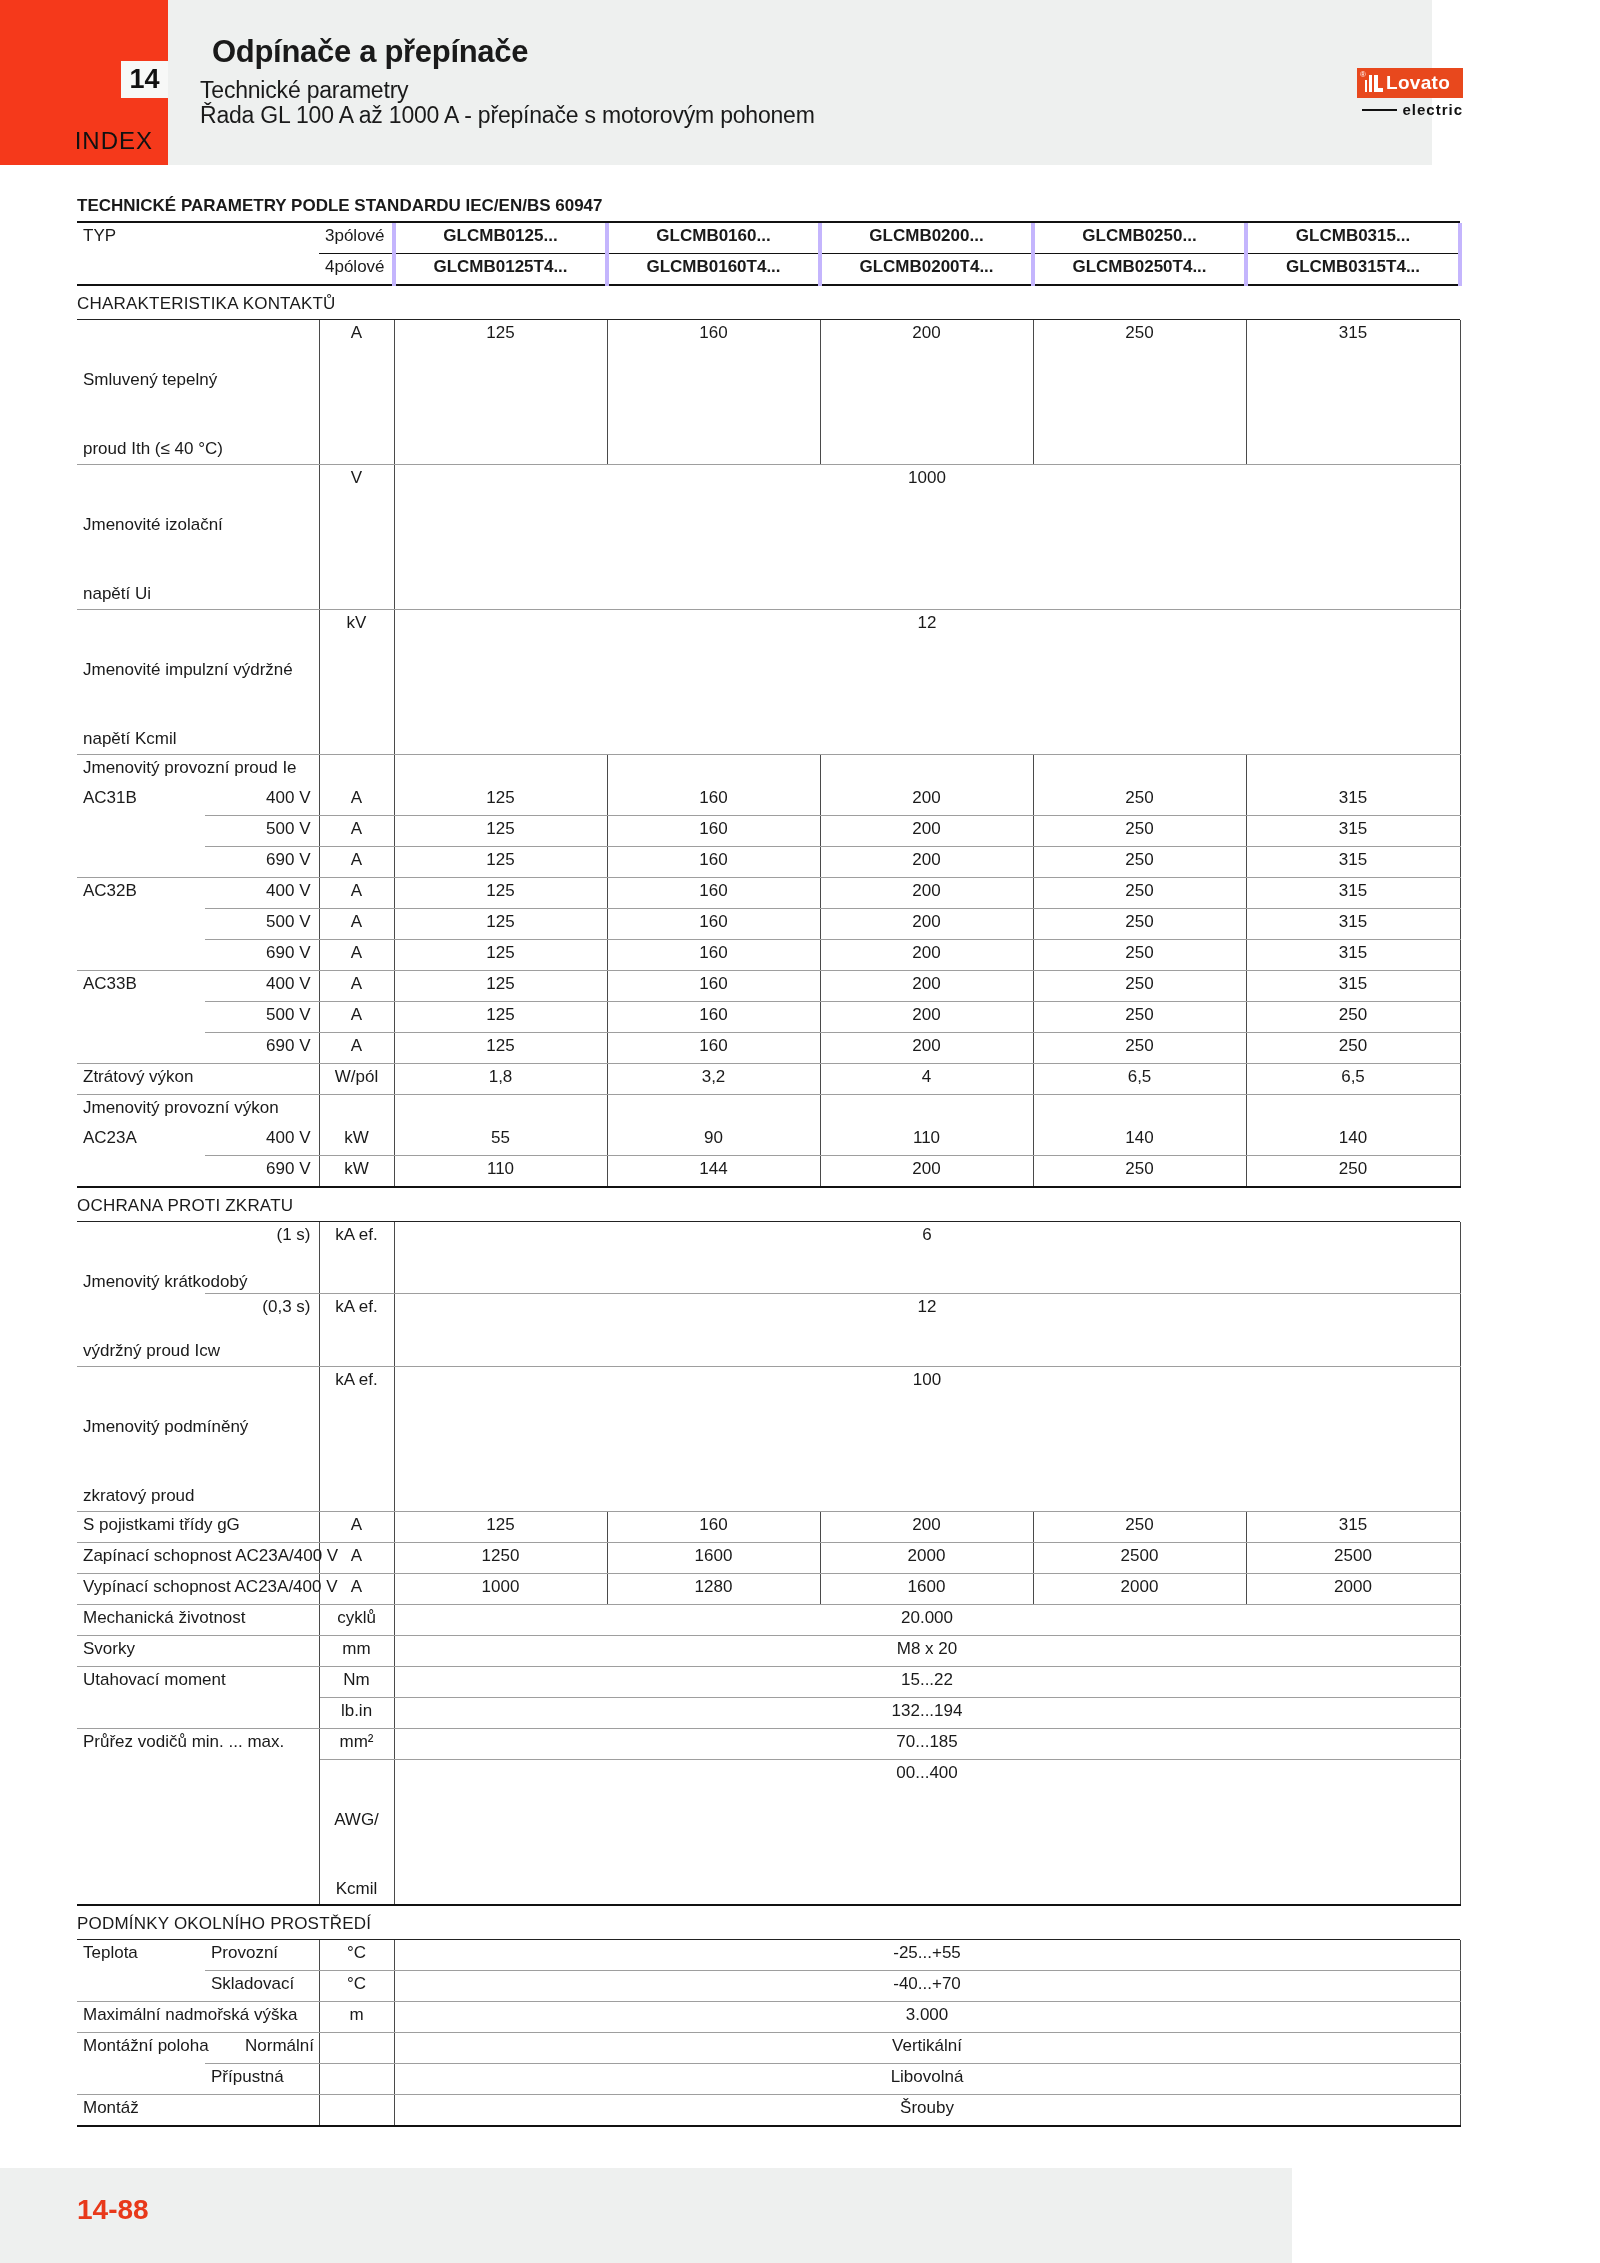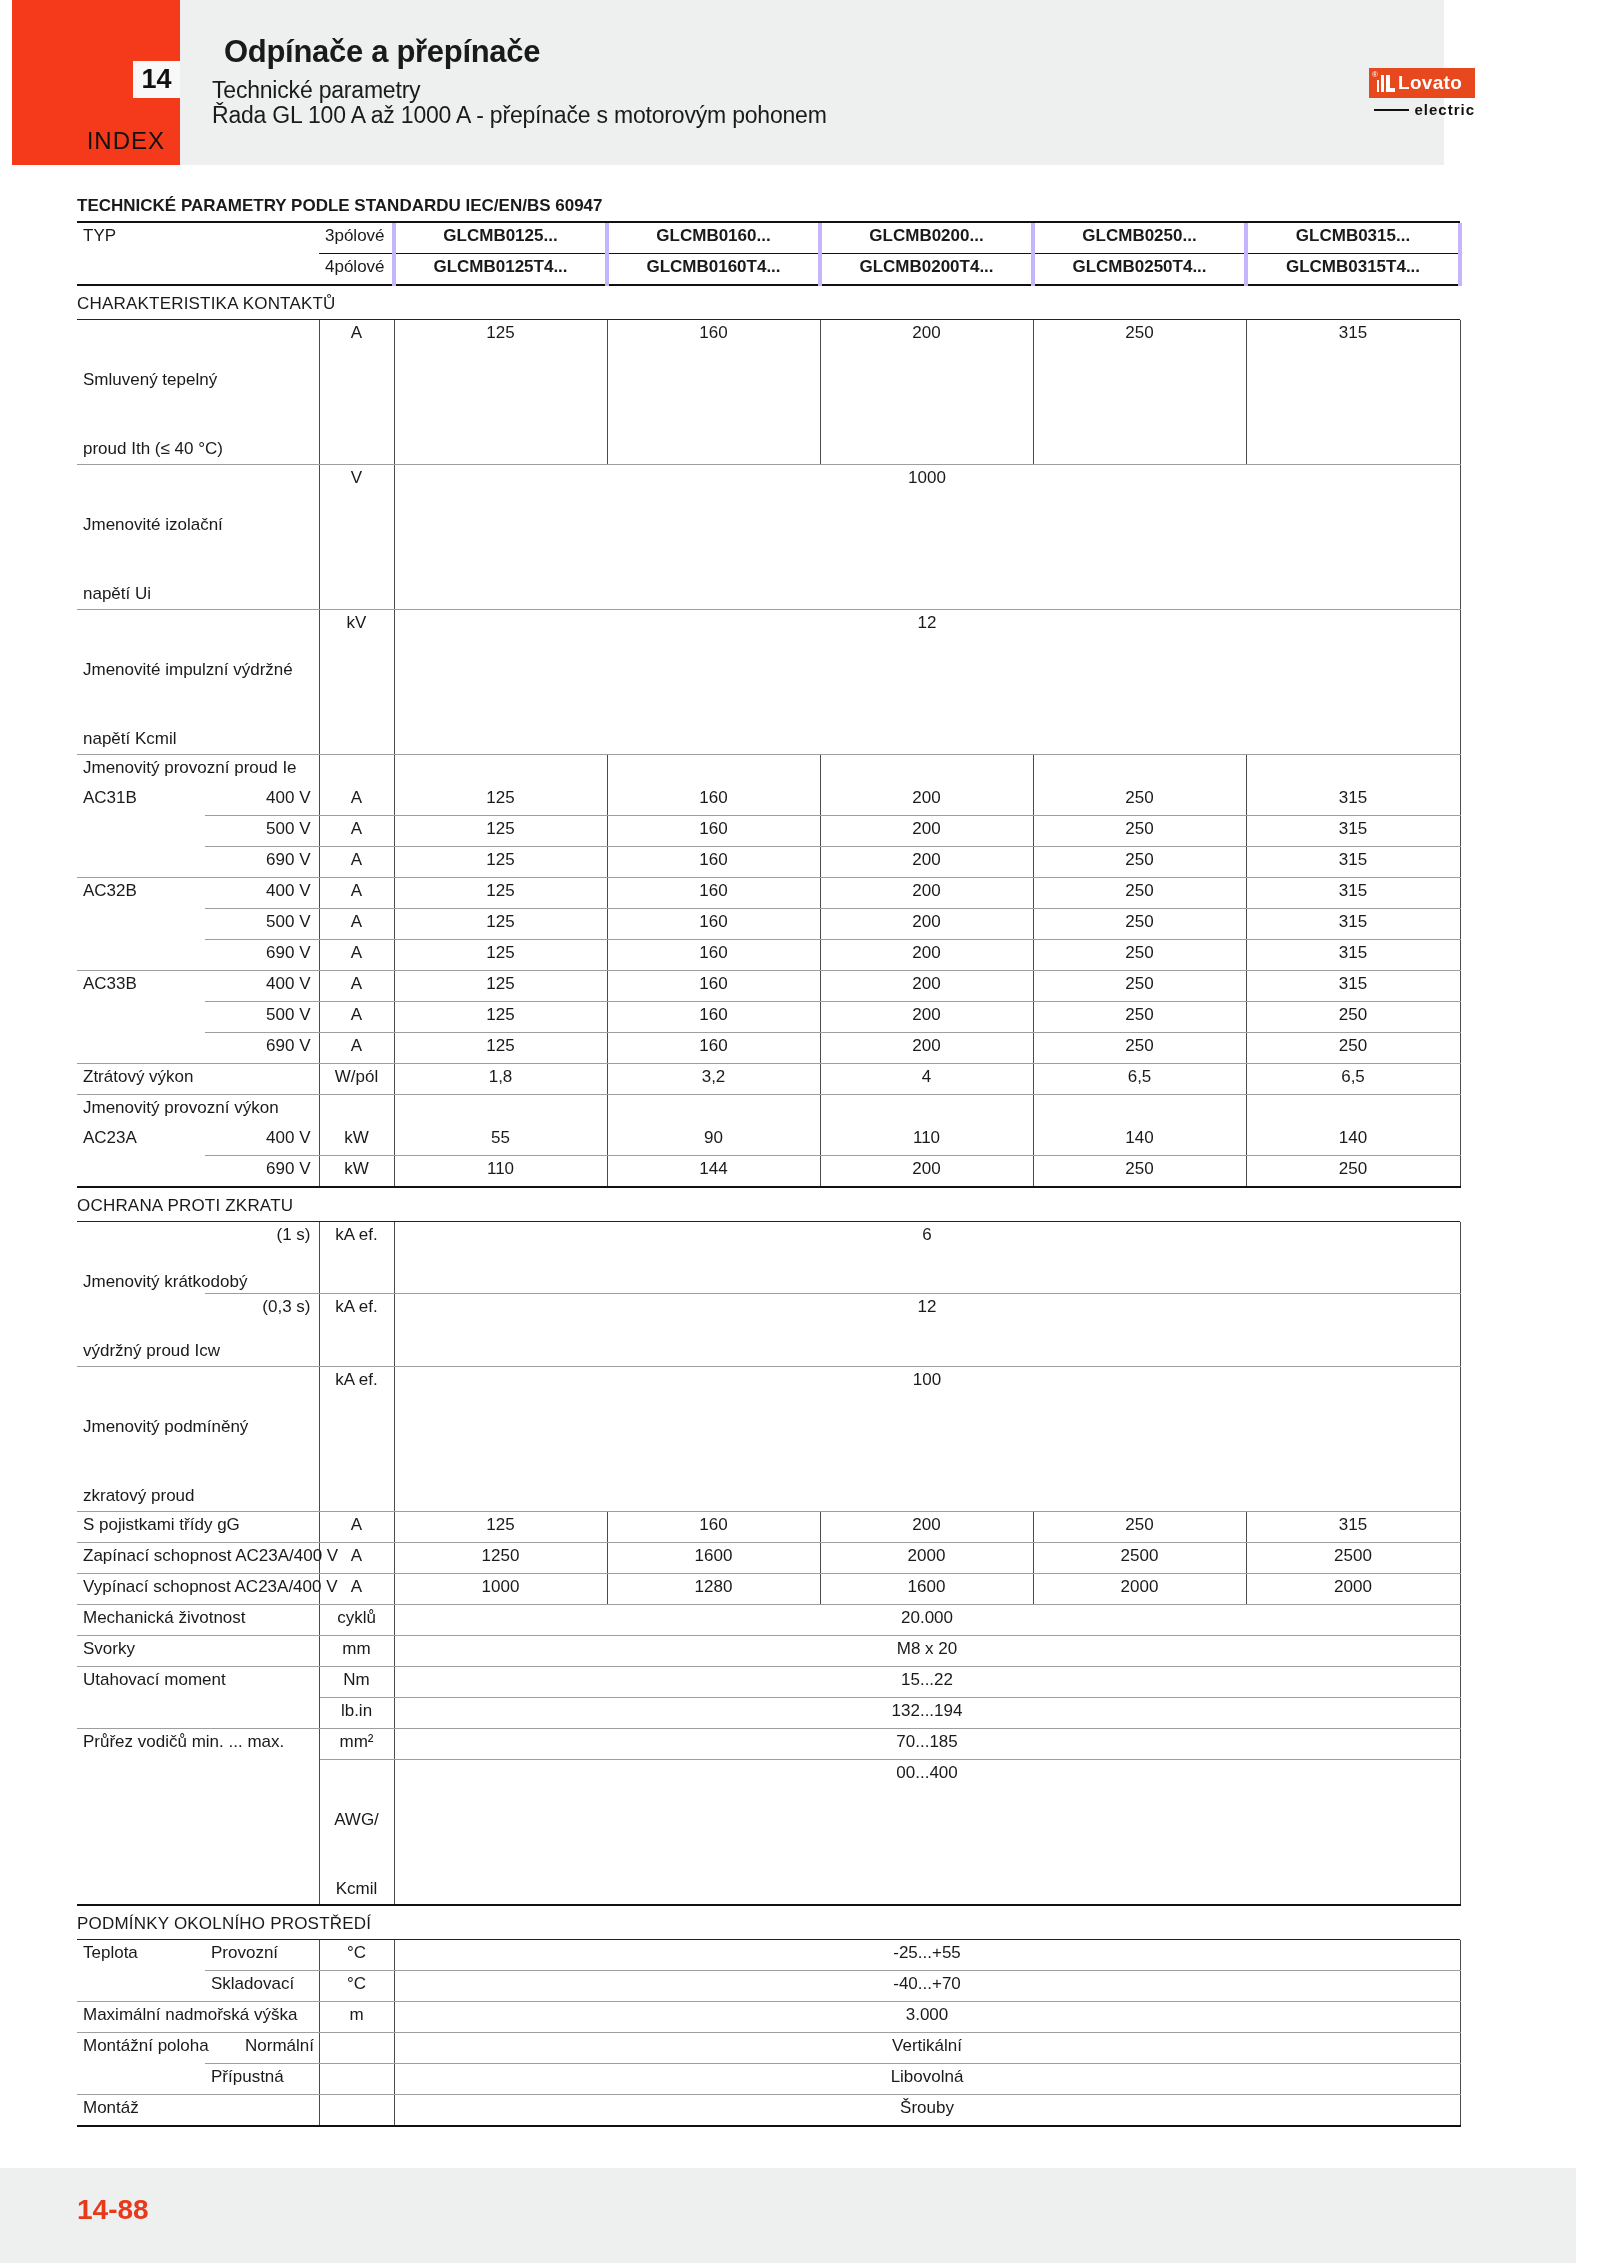--- a/index.html
+++ b/index.html
@@ -1,20 +1,20 @@
 <!DOCTYPE html>
 <html><head>
 <meta charset="utf-8">
 <style>
   html,body { margin:0; padding:0; background:#ffffff; }
   body { font-family:"Liberation Sans", sans-serif; color:#1a1a1a; }
   .page { position:relative; width:1600px; height:2263px; background:#ffffff; overflow:hidden; }
 
   
-  .header-band { position:absolute; top:0; left:12px; width:1432px; height:165px; background:#eef0ef; }
+  .header-band { position:absolute; top:0; left:0; width:1432px; height:165px; background:#eef0ef; }
   .red-block { position:absolute; top:0; left:0; width:168px; height:165px; background:#f5391b; }
   .num-box { position:absolute; top:61px; right:0; width:47px; height:37px; background:#f7f8f7;
              display:flex; align-items:center; justify-content:center;
              font-weight:bold; font-size:27px; color:#111; }
   .index-label { position:absolute; bottom:10px; right:15px; font-size:24px; color:#111; letter-spacing:1px; }
   .titles { position:absolute; left:200px; top:34px; }
   .page-title { font-size:31px; font-weight:bold; margin:0 0 8px 12px; letter-spacing:-0.3px; }
   .subtitle { font-size:23px; line-height:25px; margin:0; letter-spacing:-0.2px; }
 
   .logo { position:absolute; left:1357px; top:68px; width:106px; }
@@ -51,21 +51,21 @@
   .nowrap { white-space:nowrap; }
   .line { display:block; line-height:25px;margin-top:44px; }
 
   
   .typ-table { border-bottom:2.5px solid #111; }
   .typ-table td { border-bottom:1px solid #111; height:24px; }
   .typ-table td.vr { border-right:4px solid #c4b5fd; }
   .model { font-weight:bold; text-align:center; }
 
   
-  .footer-band { position:absolute; left:0; bottom:0; width:1576px; height:95px; background:#eef0ef; }
+  .footer-band { position:absolute; left:0; bottom:0; width:1292px; height:95px; background:#eef0ef; }
   .page-num { position:absolute; left:77px; top:26px; font-size:28px; font-weight:bold; color:#e8391a; }
 </style>
 </head>
 <body>
 
 <div class="page">
 
   <div class="header-band">
     <div class="red-block">
       <div class="num-box">

